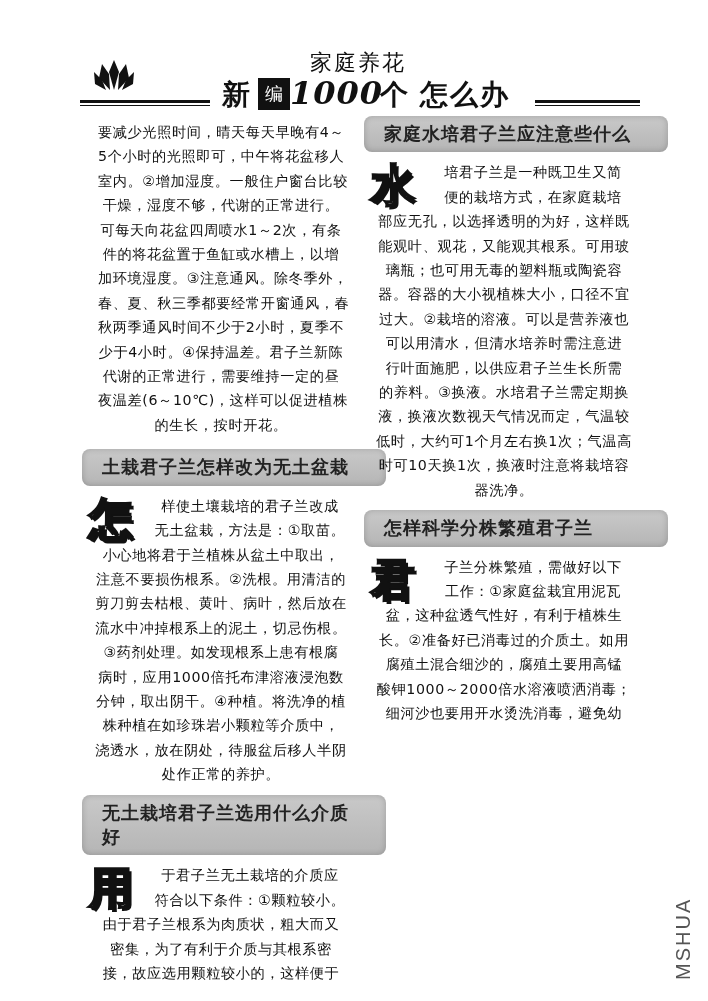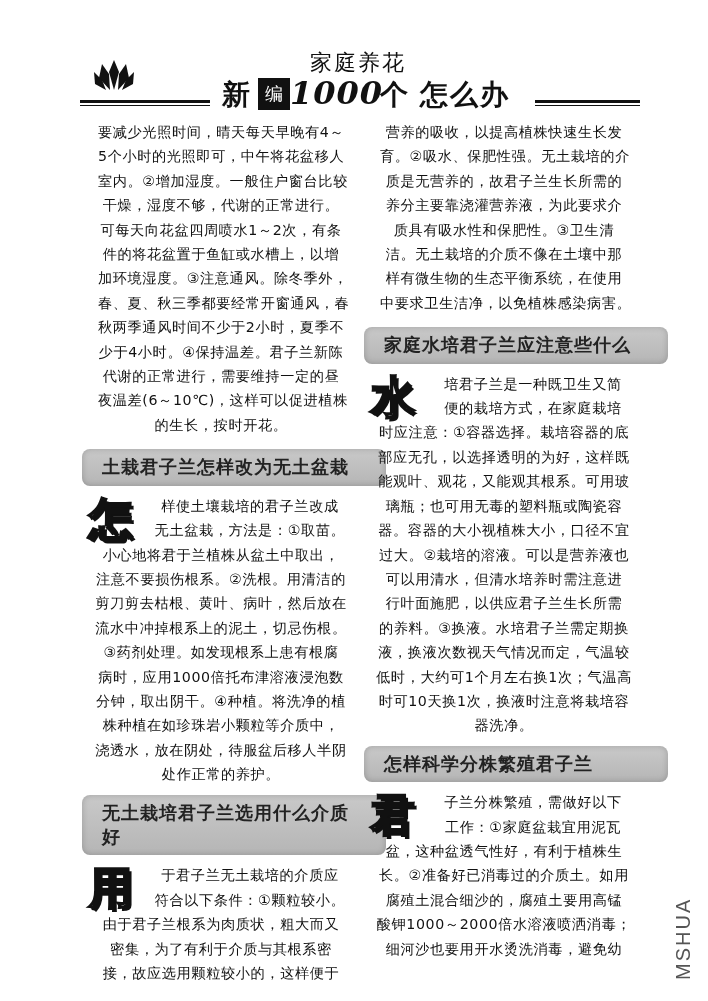--- a/index.html
+++ b/index.html
@@ -106,37 +106,26 @@
     <div class="dropcap">用</div>
     <span class="line">于君子兰无土栽培的介质应</span>
     <span class="line">符合以下条件：①颗粒较小。</span>
     <span class="line">由于君子兰根系为肉质状，粗大而又</span>
     <span class="line">密集，为了有利于介质与其根系密</span>
     <span class="line">接，故应选用颗粒较小的，这样便于</span>
   </div>
 </div>
 
 <div class="col col-right">
-  <div class="para">
-    <span class="line">营养的吸收，以提高植株快速生长发</span>
-    <span class="line">育。②吸水、保肥性强。无土栽培的介</span>
-    <span class="line">质是无营养的，故君子兰生长所需的</span>
-    <span class="line">养分主要靠浇灌营养液，为此要求介</span>
-    <span class="line">质具有吸水性和保肥性。③卫生清</span>
-    <span class="line">洁。无土栽培的介质不像在土壤中那</span>
-    <span class="line">样有微生物的生态平衡系统，在使用</span>
-    <span class="line">中要求卫生洁净，以免植株感染病害。</span>
-  </div>
 
   <div class="section-head">家庭水培君子兰应注意些什么</div>
   <div class="dropcap-wrap">
     <div class="dropcap">水</div>
     <span class="line">培君子兰是一种既卫生又简</span>
     <span class="line">便的栽培方式，在家庭栽培</span>
-    <span class="line">时应注意：①容器选择。栽培容器的底</span>
     <span class="line">部应无孔，以选择透明的为好，这样既</span>
     <span class="line">能观叶、观花，又能观其根系。可用玻</span>
     <span class="line">璃瓶；也可用无毒的塑料瓶或陶瓷容</span>
     <span class="line">器。容器的大小视植株大小，口径不宜</span>
     <span class="line">过大。②栽培的溶液。可以是营养液也</span>
     <span class="line">可以用清水，但清水培养时需注意进</span>
     <span class="line">行叶面施肥，以供应君子兰生长所需</span>
     <span class="line">的养料。③换液。水培君子兰需定期换</span>
     <span class="line">液，换液次数视天气情况而定，气温较</span>
     <span class="line">低时，大约可1个月左右换1次；气温高</span>

